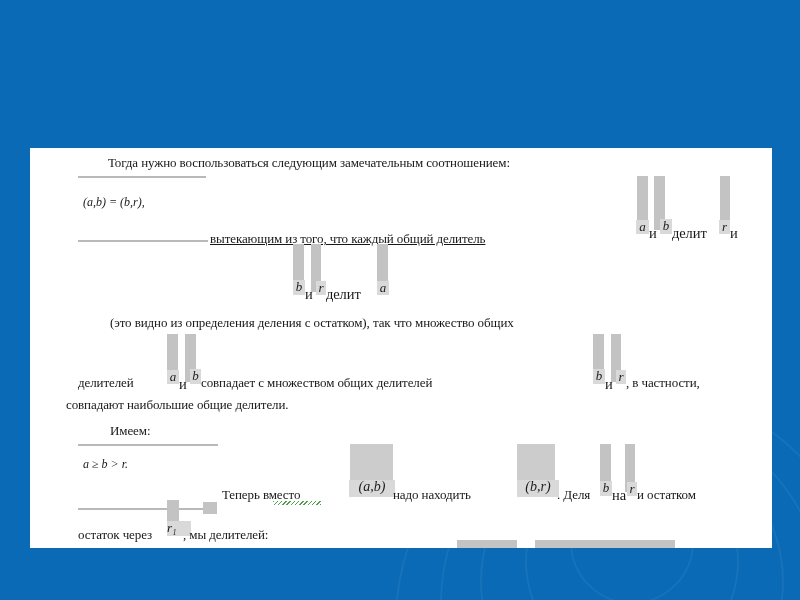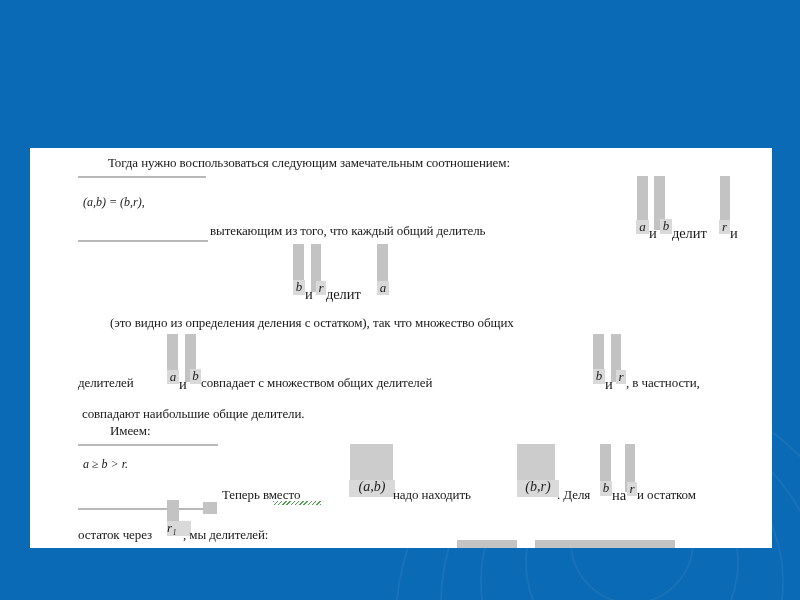--- a/index.html
+++ b/index.html
@@ -126,21 +126,21 @@
 
     <div class="txt" style="left:78px; top:8px;">Тогда нужно воспользоваться следующим замечательным соотношением:</div>
     <div class="rule" style="left:48px; top:28px; width:128px;"></div>
 
     <div class="mathblock" style="left:53px; top:48px;">(a,b) = (b,r),</div>
 
     <div class="ph" style="left:607px; top:28px; width:11px; height:54px;"></div>
     <div class="ph" style="left:624px; top:28px; width:11px; height:54px;"></div>
     <div class="ph" style="left:690px; top:28px; width:10px; height:54px;"></div>
 
-    <div class="txt" style="left:180px; top:76px;">вытекающим из того, что каждый общий делитель</div>
+    <div class="txt" style="left:180px; top:84px;text-decoration:underline;">вытекающим из того, что каждый общий делитель</div>
     <div class="mchip" style="left:606px; top:72px; width:13px; height:14px;">a</div>
     <div class="txt small" style="left:619px; top:78px;">и</div>
     <div class="mchip" style="left:630px; top:71px; width:12px; height:15px;">b</div>
     <div class="txt small" style="left:642px; top:78px;">делит</div>
     <div class="mchip" style="left:689px; top:72px; width:11px; height:14px;">r</div>
     <div class="txt small" style="left:700px; top:78px;">и</div>
     <div class="rule" style="left:48px; top:92px; width:130px;"></div>
 
     <div class="ph" style="left:263px; top:96px; width:11px; height:48px;"></div>
     <div class="ph" style="left:281px; top:96px; width:10px; height:48px;"></div>
@@ -162,21 +162,21 @@
     <div class="txt" style="left:48px; top:228px;">делителей</div>
     <div class="mchip" style="left:137px; top:222px; width:12px; height:14px;">a</div>
     <div class="txt small" style="left:149px; top:229px;">и</div>
     <div class="mchip" style="left:160px; top:221px; width:11px; height:15px;">b</div>
     <div class="txt" style="left:171px; top:228px;">совпадает с множеством общих делителей</div>
     <div class="mchip" style="left:563px; top:221px; width:12px; height:15px;">b</div>
     <div class="txt small" style="left:575px; top:229px;">и</div>
     <div class="mchip" style="left:586px; top:222px; width:10px; height:14px;">r</div>
     <div class="txt" style="left:596px; top:228px;">, в частности,</div>
 
-    <div class="txt" style="left:52px; top:250px;margin-top:9px;">совпадают наибольшие общие делители.</div>
+    <div class="txt" style="left:36px; top:250px;">совпадают наибольшие общие делители.</div>
 
     <div class="txt" style="left:80px; top:276px;">Имеем:</div>
     <div class="rule" style="left:48px; top:296px; width:140px;"></div>
 
     <div class="mathblock" style="left:53px; top:310px;">a ≥ b &gt; r.</div>
 
     <div class="ph light" style="left:320px; top:296px; width:43px; height:48px;"></div>
     <div class="ph light" style="left:487px; top:296px; width:38px; height:48px;"></div>
     <div class="ph" style="left:570px; top:296px; width:11px; height:48px;"></div>
     <div class="ph" style="left:595px; top:296px; width:10px; height:48px;"></div>

